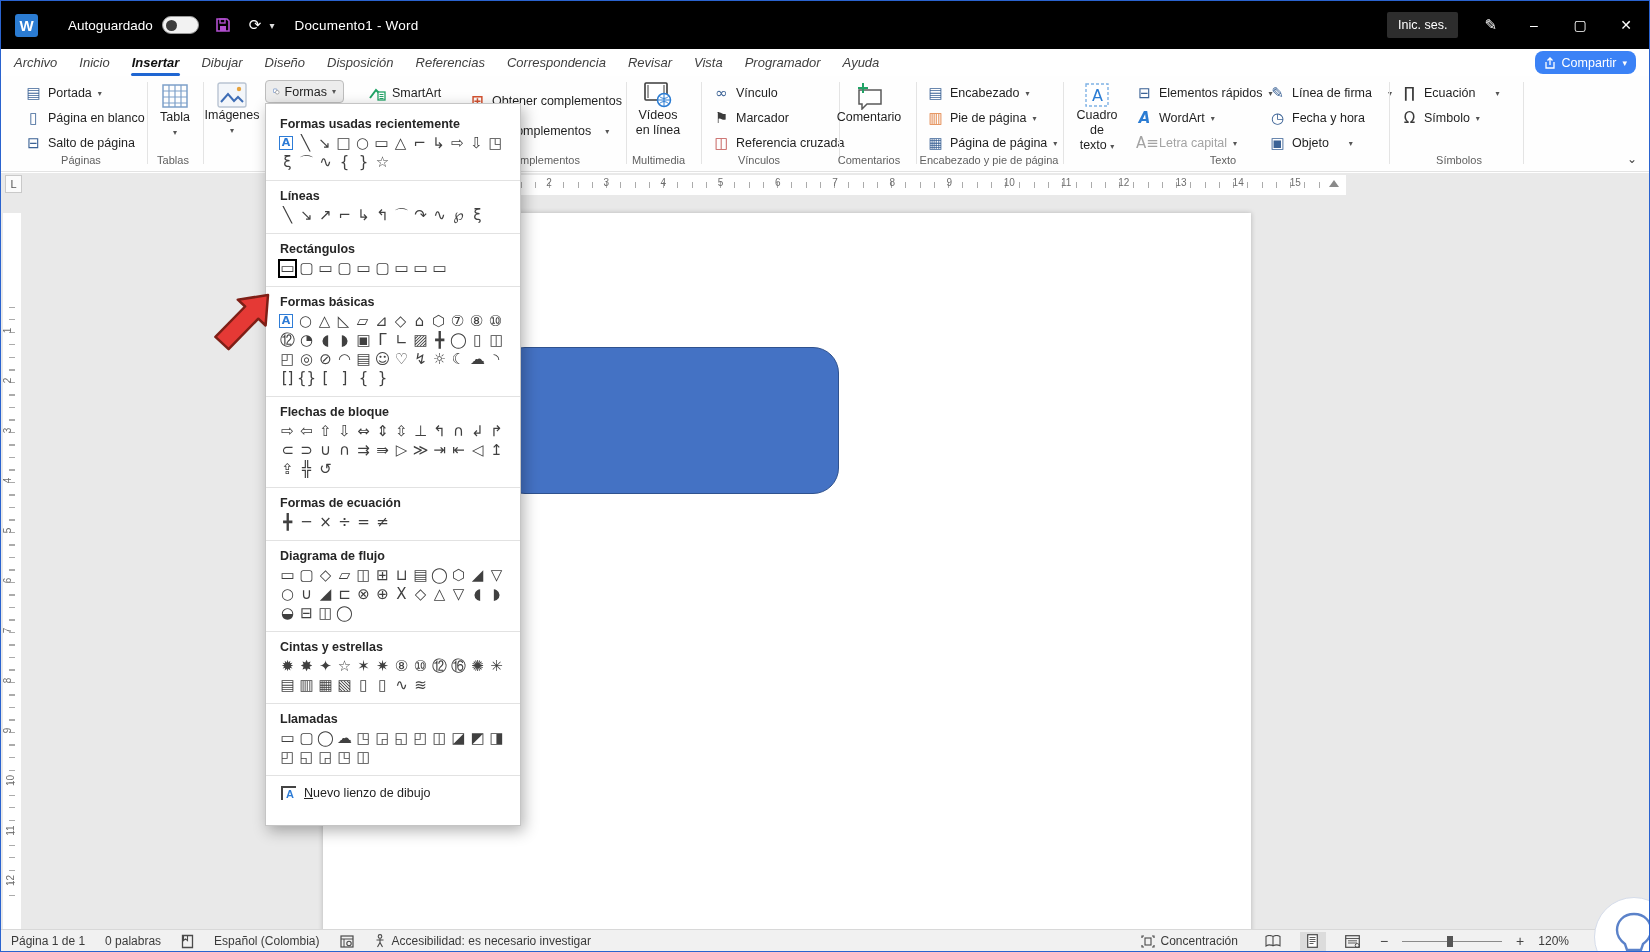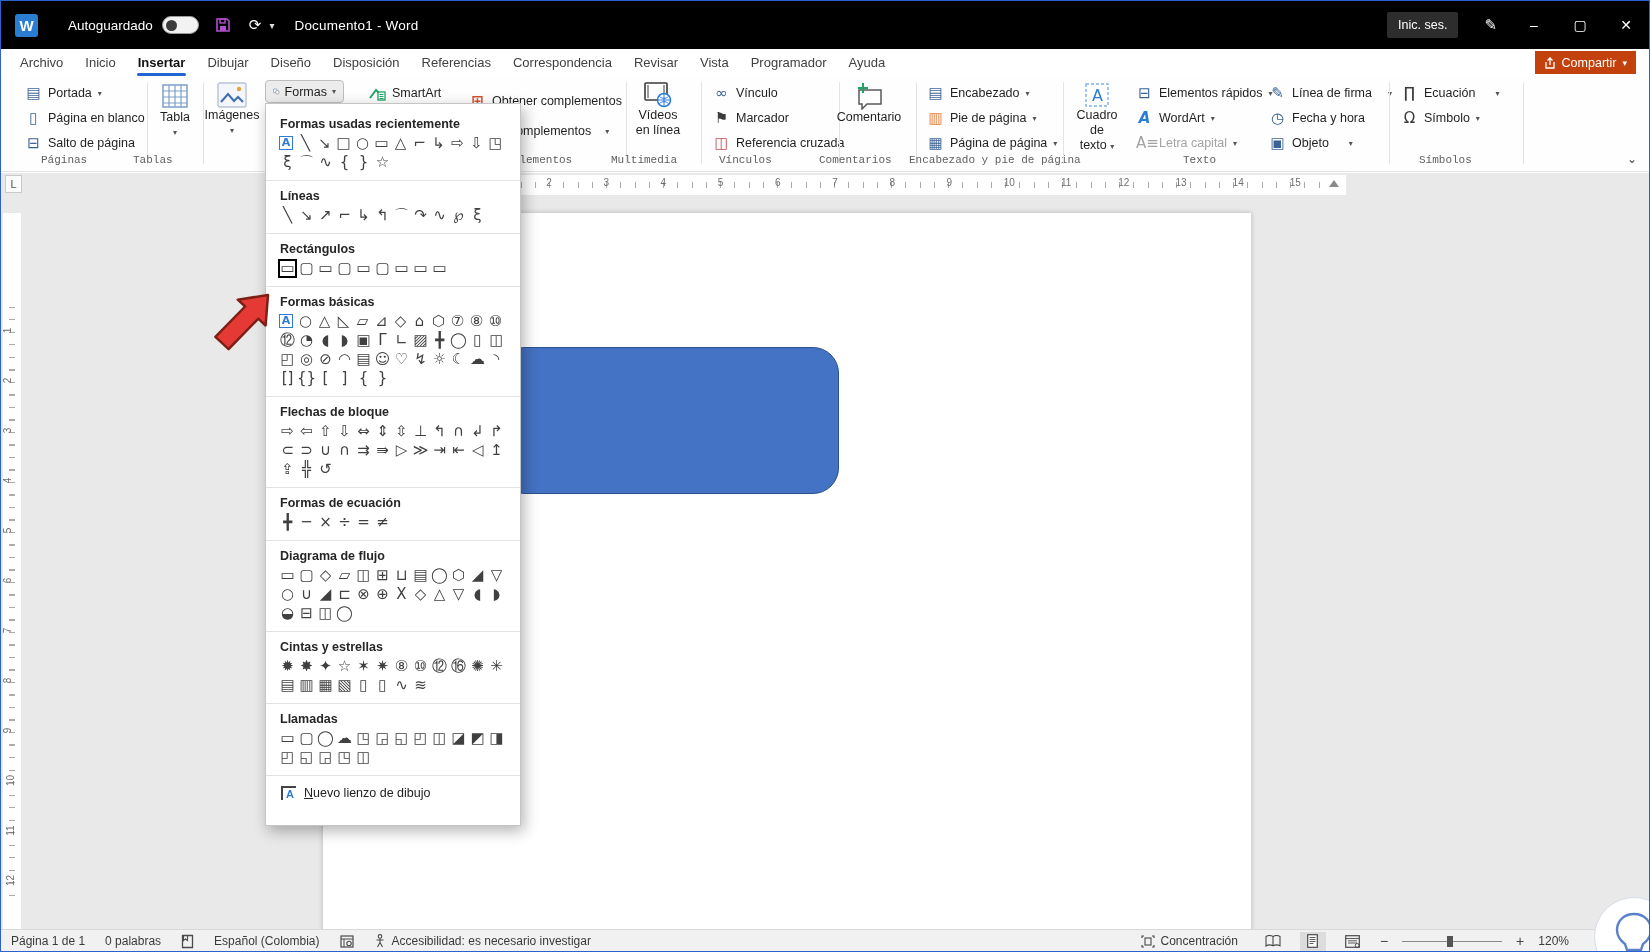--- a/index.html
+++ b/index.html
@@ -25,34 +25,34 @@
   #search-box { position:absolute; left:578px; top:9px; width:424px; height:31px; background:#fdfdfd;
                 border:1px solid #cfcfcf; border-radius:4px; display:flex; align-items:center; color:#6b6b6b; }
   #search-box svg { margin:0 8px 0 12px; }
   .tb-right { position:absolute; right:0; top:0; height:48px; display:flex; align-items:center; }
   #signin-btn { background:#2d2d2d; color:#fff; font-size:12.5px; padding:6px 11px; border-radius:2px; }
   .pen-icon { margin-left:26px; font-size:15px; }
   .winbtn { width:46px; height:48px; display:flex; align-items:center; justify-content:center; font-size:14px; color:#fff; }
 
   
   #menubar { position:absolute; left:0; top:48px; width:100%; height:27px; background:#fff; }
-  #menu-tabs { display:flex; height:100%; align-items:center; padding-left:8px; }
+  #menu-tabs { display:flex; height:100%; align-items:center; padding-left:2px;font-style:italic; }
   .mtab { padding:0 11px; font-size:13px; color:#404040; height:100%; display:flex; align-items:center; position:relative; }
   .mtab.active { color:#111; font-weight:bold; }
   .mtab.active::after { content:""; position:absolute; left:10px; right:10px; bottom:0px; height:3px;
                         background:#1f66d2; border-radius:2px; }
-  #share-btn { position:absolute; right:13px; top:2px; height:23px; background:#c2410c; color:#fff;
-               border-radius:0; font-size:12.5px; display:flex; align-items:center; padding:0 9px; gap:6px; }
+  #share-btn { position:absolute; right:13px; top:2px; height:23px; background:#3b82f6; color:#fff;
+               border-radius:8px; font-size:12.5px; display:flex; align-items:center; padding:0 9px; gap:6px; }
   #share-btn .shv { font-size:9px; }
 
   
   #ribbon { position:absolute; left:0; top:75px; width:100%; height:96px; background:#fefefe;
             border-bottom:1px solid #e3e3e3; font-size:12.5px; color:#1f1f1f; }
   .rsep { position:absolute; top:6px; height:82px; width:1px; background:#e4e4e4; }
-  .rgroup-label { position:absolute; top:78px; font-size:11px; color:#5f5f5f; white-space:nowrap;font-family:Liberation Mono, monospace; }
+  .rgroup-label { position:absolute; top:78px; font-size:11px; color:#5f5f5f; text-align:center; white-space:nowrap; }
   .rsmall { position:absolute; height:22px; display:flex; align-items:center; gap:6px; white-space:nowrap; }
   .ric { font-size:15px; color:#3c6396; width:17px; text-align:center; font-family:"DejaVu Sans",sans-serif; }
   .chev { font-size:8px; color:#555; }
   .rbig { position:absolute; display:flex; flex-direction:column; align-items:center; text-align:center; line-height:15px; }
   .rbig .bigic { font-family:"DejaVu Sans",sans-serif; }
   .disabled, .disabled .ric { color:#a3a3a3 !important; }
   #formas-btn { position:absolute; left:264px; top:4px; width:79px; height:23px; background:#ececec;
                 border:1px solid #bdbdbd; border-radius:4px; display:flex; align-items:center; gap:5px; padding:0 7px; }
   #collapse-ribbon { position:absolute; right:12px; top:76px; font-size:12px; color:#444; }
 

